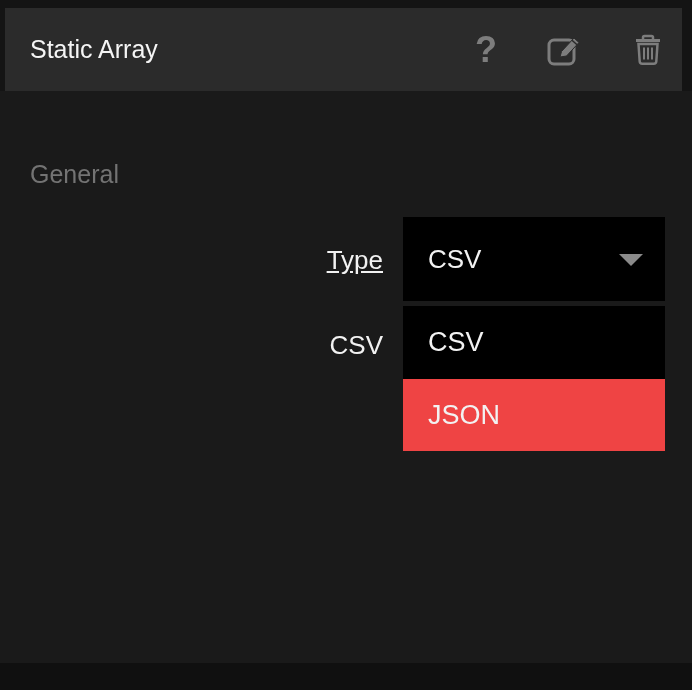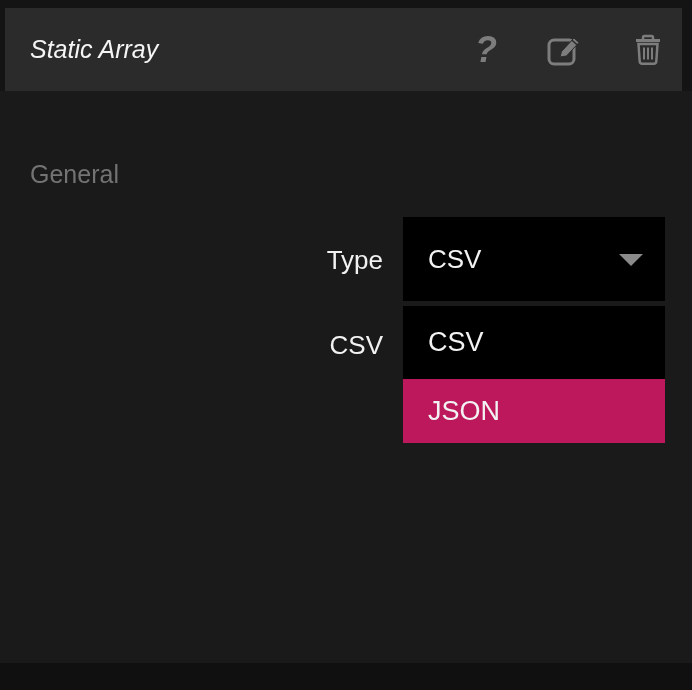--- a/index.html
+++ b/index.html
@@ -5,43 +5,43 @@
   html,body{margin:0;padding:0;background:#1a1a1a;}
   *{box-sizing:border-box;}
   .screen{
     position:relative;width:692px;height:690px;overflow:hidden;
     background:#1a1a1a;
     font-family:"Liberation Sans","DejaVu Sans",sans-serif;
     color:#f2f2f2;
   }
   
   .header-frame{position:absolute;left:0;top:0;width:692px;height:91px;background:#141414;}
-  .header{position:absolute;left:5px;top:8px;width:677px;height:83px;background:#2b2b2b;display:flex;align-items:center;font-style:italic;}
+  .header{position:absolute;left:5px;top:8px;width:677px;height:83px;background:#2b2b2b;display:flex;align-items:center;}
   .panel-title{margin-left:25px;font-size:25px;color:#f5f5f5;}
   .hicon{position:absolute;top:0;height:83px;width:44px;display:flex;align-items:center;justify-content:center;cursor:pointer;}
   .hicon-help{left:459px;}
   .hicon-edit{left:538px;}
   .hicon-trash{left:621px;}
   .qmark{font-size:36px;font-weight:700;color:#7d7d7d;line-height:1;}
   
   .section-title{position:absolute;left:30px;top:160px;font-size:25px;color:#737373;}
   
   .field-label{position:absolute;left:0;width:383px;text-align:right;font-size:26px;color:#f2f2f2;line-height:30px;}
-  .label-type{top:245px;}
+  .label-type{top:245px;text-decoration:underline;}
   .label-csv{top:330px;}
   
   .select-box{position:absolute;left:403px;top:217px;width:262px;height:84px;background:#000;cursor:pointer;}
   .select-value{position:absolute;left:25px;top:0;line-height:84px;font-size:26px;color:#f2f2f2;}
   .caret{position:absolute;right:22px;top:37px;width:0;height:0;
     border-left:12px solid transparent;border-right:12px solid transparent;border-top:12px solid #8a8a8a;}
   
   .dropdown{position:absolute;left:403px;top:306px;width:262px;}
   .option{display:flex;align-items:center;padding-left:25px;font-size:27px;color:#f2f2f2;cursor:pointer;}
   .option-normal{height:73px;background:#000000;}
-  .option-highlight{height:64px;background:#be185d;}
+  .option-highlight{height:72px;background:#ef4444;}
   
   .bottom-bar{position:absolute;left:0;top:663px;width:692px;height:27px;background:#101010;}
   svg{display:block;}
 </style>
 </head>
 <body>
 
 <div class="screen">
 
   <div class="header-frame">

